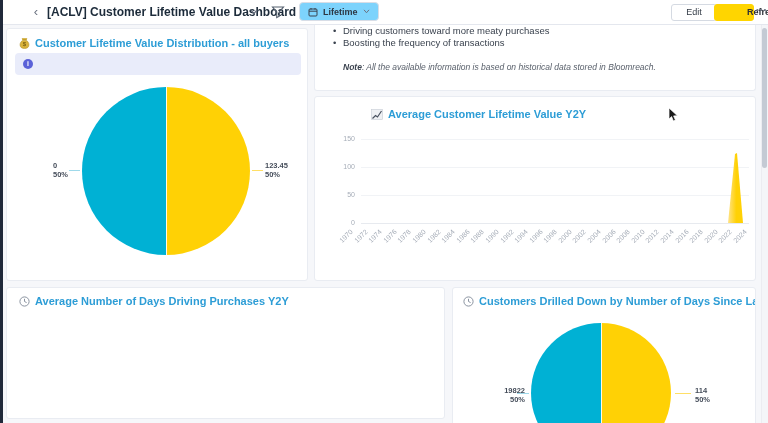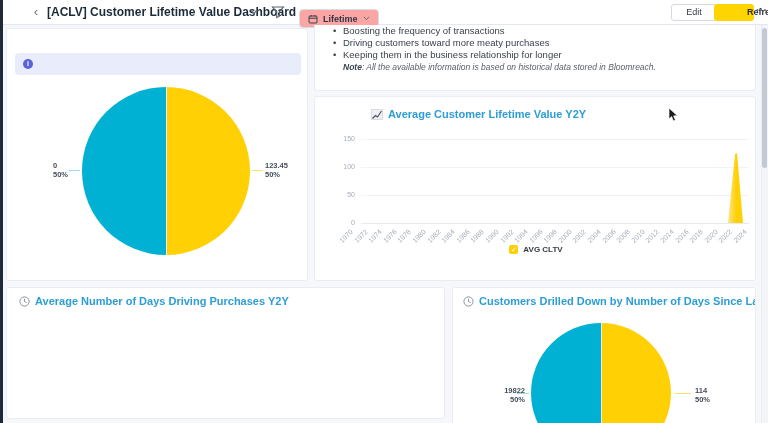--- a/index.html
+++ b/index.html
@@ -10,21 +10,21 @@
 
   
   #side-sliver { left:0; top:0; width:3px; height:423px; background:#20293a; }
 
   
   #header { left:3px; top:0; width:765px; height:25px; background:#ffffff; border-bottom:1px solid #e4e7ee; }
   #back-btn { left:25px; top:4px; width:16px; height:16px; color:#6b7280; font-size:13px; line-height:16px; text-align:center; cursor:pointer; }
   #hdr-title { left:44px; top:5px; font-size:12px; font-weight:bold; color:#1c2b3a; }
   #hdr-caret { left:247px; top:9px; }
   #filter-btn { left:268px; top:5px; width:16px; height:15px; }
-  #lifetime-btn { left:296px; top:9px; height:19px; padding:0 8px; background:#fca5a5; border:1px solid #d8dde6; border-radius:4px; display:flex; align-items:center; gap:5px; cursor:pointer; }
+  #lifetime-btn { left:296px; top:2px; height:19px; padding:0 8px; background:#7dd3fc; border:1px solid #d8dde6; border-radius:4px; display:flex; align-items:center; gap:5px; cursor:pointer; }
   #lifetime-btn span { font-size:9px; font-weight:bold; color:#2d3642; }
   #edit-btn { left:668px; top:4px; width:46px; height:17px; background:#fff; border:1px solid #d5dae2; border-radius:3px; font-size:9px; color:#333b46; text-align:center; line-height:15px; cursor:pointer; }
   #refresh-btn { left:711px; top:4px; width:40px; height:17px; background:#ffd500; border:1px solid #ffd500; border-radius:3px; font-size:9px; font-weight:bold; color:#2b2f36; text-align:center; line-height:15px; cursor:pointer;padding-left:32px; }
   #more-btn { left:753px; top:5px; font-size:8px; color:#6b7280; letter-spacing:1px; cursor:pointer; }
 
   .card { position:absolute; background:#fff; border:1px solid #e9ecf2; border-radius:3px; }
   .panel-title { position:absolute; display:flex; align-items:center; gap:5px; font-size:11px; font-weight:bold; color:#2d9dd6; white-space:nowrap; }
 
   
   #card-dist { left:6px; top:28px; width:302px; height:253px; }
@@ -101,43 +101,50 @@
       <svg width="7" height="5" viewBox="0 0 8 6">
           <polyline points="1,1 4,4.5 7,1" fill="none" stroke="#6b7280" stroke-width="1.2"></polyline>
         </svg>
     </div>
     <div id="edit-btn" class="abs">Edit</div>
     <div id="refresh-btn" class="abs">Refresh</div>
     <div id="more-btn" class="abs">•••</div>
   </div>
 
   <div id="card-dist" class="card">
+    <div class="panel-title" style="left:12px; top:8px;">
+      <svg width="11" height="12" viewBox="0 0 11 12">
+          <path d="M3.5 3.2 L2.7 1.2 h5.6 L7.5 3.2 Z" fill="#c9a227"></path>
+          <path d="M3.5 3.4 C1.2 5 .6 7.6 1.4 9.4 c.7 1.6 2.4 2 4.1 2 s3.4-.4 4.1-2 c.8-1.8.2-4.4-2.1-6 Z" fill="#d9b23b" stroke="#b2922d" stroke-width=".6"></path>
+          <text x="5.5" y="9" font-size="6" font-weight="bold" fill="#7a6010" text-anchor="middle">$</text>
+        </svg>
+      <span>Customer Lifetime Value Distribution - all buyers</span>
+    </div>
     <div id="dist-info">
       <i class="info-ic">i</i>
     </div>
     <div id="pie1" class="pie">
         <div class="seam"></div>
       </div>
     <div class="pie-label" style="left:46px; top:132px; width:28px;">
       <div>0</div>
         <div>50%</div>
     </div>
     <div class="leader" style="left:62px; top:141px; width:11px; background:#9fd9ea;"></div>
     <div class="pie-label" style="left:258px; top:132px; width:34px;">
       <div>123.45</div>
         <div>50%</div>
     </div>
     <div class="leader" style="left:245px; top:141px; width:11px; background:#ffdf66;"></div>
   </div>
 
   <div id="card-text" class="card">
     <ul>
+      <li>Driving customers toward more meaty purchases</li>
       <li>Boosting the frequency of transactions</li>
-      <li>Driving customers toward more meaty purchases</li>
-      <li>Keeping them in the business relationship for longer</li>
     </ul>
     <div id="note-line"><b>Note</b><span>: All the available information is based on historical data stored in Bloomreach.</span></div>
   </div>
 
   <div id="card-cltv" class="card">
     <div class="panel-title" id="cltv-title">
       <svg width="12" height="11" viewBox="0 0 12 11">
           <rect x="0.5" y="0.5" width="11" height="10" fill="#eef0f3" stroke="#c6ccd4" stroke-width=".6"></rect>
           <polyline points="1.5,9.5 4.5,6.5 6.5,8 10.5,2" fill="none" stroke="#4a5260" stroke-width="1.2"></polyline>
         </svg>
@@ -184,24 +191,20 @@
         <span class="xtick" style="left: 281.259px;">2008</span>
         <span class="xtick" style="left: 295.852px;">2010</span>
         <span class="xtick" style="left: 310.444px;">2012</span>
         <span class="xtick" style="left: 325.037px;">2014</span>
         <span class="xtick" style="left: 339.63px;">2016</span>
         <span class="xtick" style="left: 354.222px;">2018</span>
         <span class="xtick" style="left: 368.815px;">2020</span>
         <span class="xtick" style="left: 383.407px;">2022</span>
         <span class="xtick" style="left: 398px;">2024</span>
       </div>
-    <div id="cltv-legend">
-      <span class="swatch">✓</span>
-      <span class="lbl">AVG CLTV</span>
-    </div>
   </div>
 
   <div id="card-days" class="card">
     <div class="panel-title" style="left:12px; top:7px;">
       <svg width="11" height="11" viewBox="0 0 11 11">
           <circle cx="5.5" cy="5.5" r="4.6" fill="none" stroke="#8a93a0" stroke-width="1"></circle>
           <polyline points="5.5,2.8 5.5,5.5 7.6,6.6" fill="none" stroke="#8a93a0" stroke-width="1"></polyline>
         </svg>
       <span>Average Number of Days Driving Purchases Y2Y</span>
     </div>

